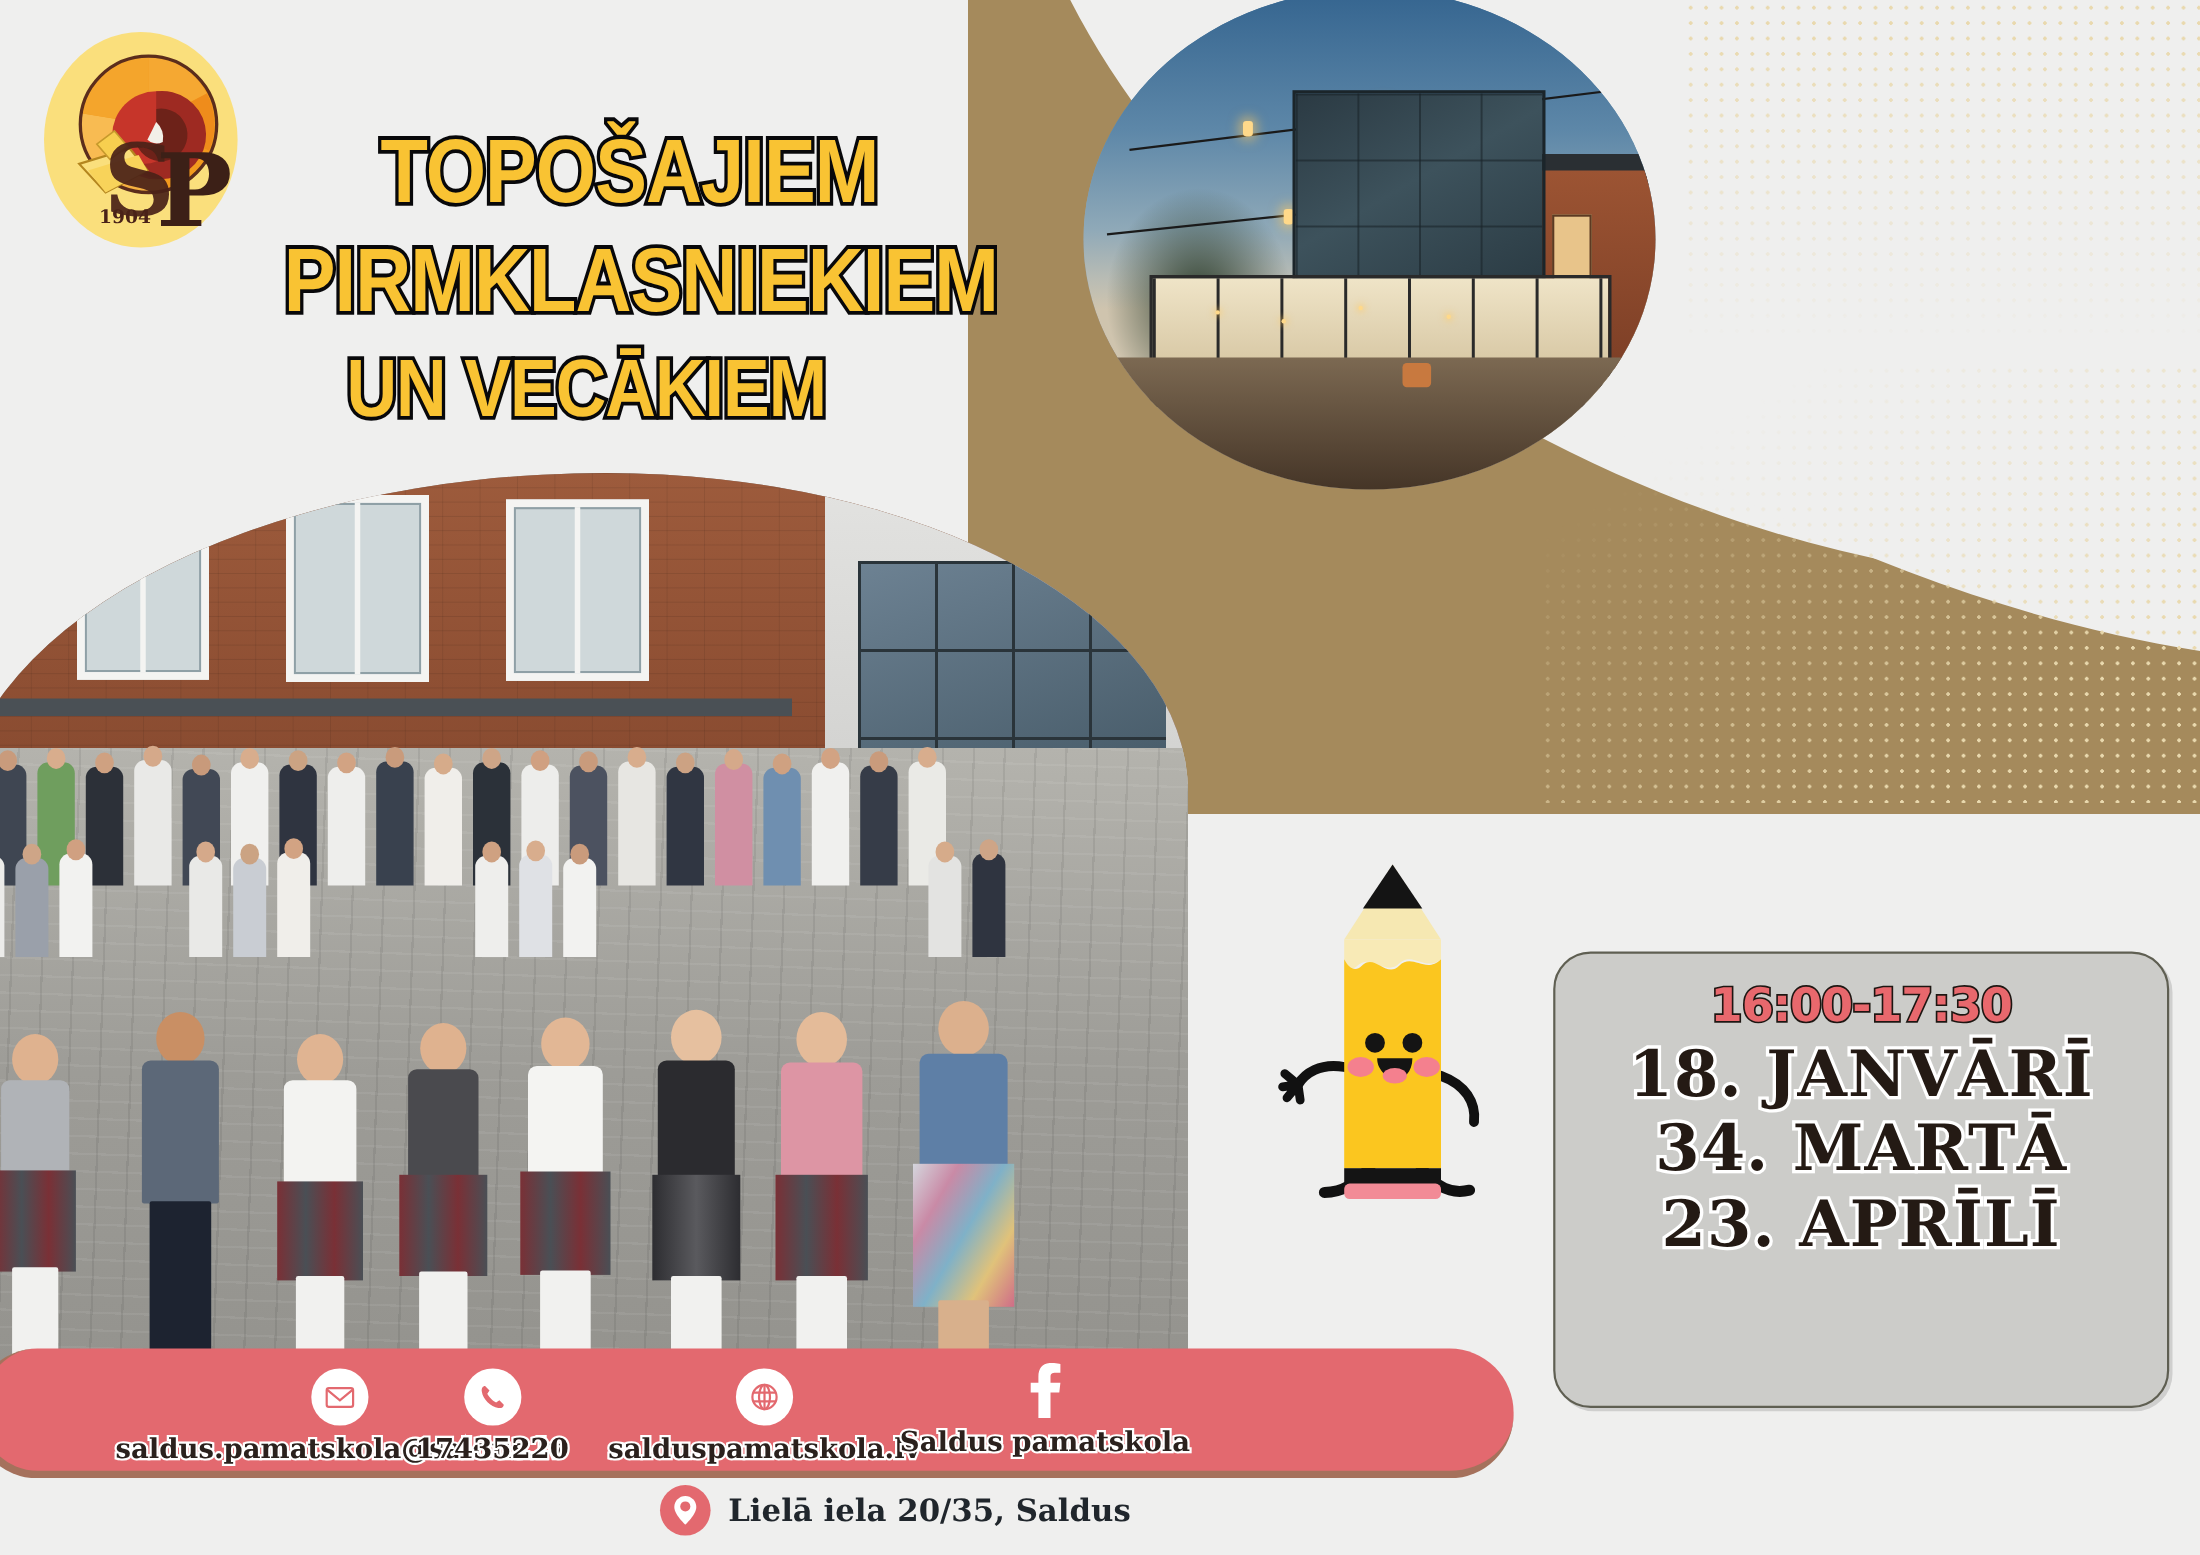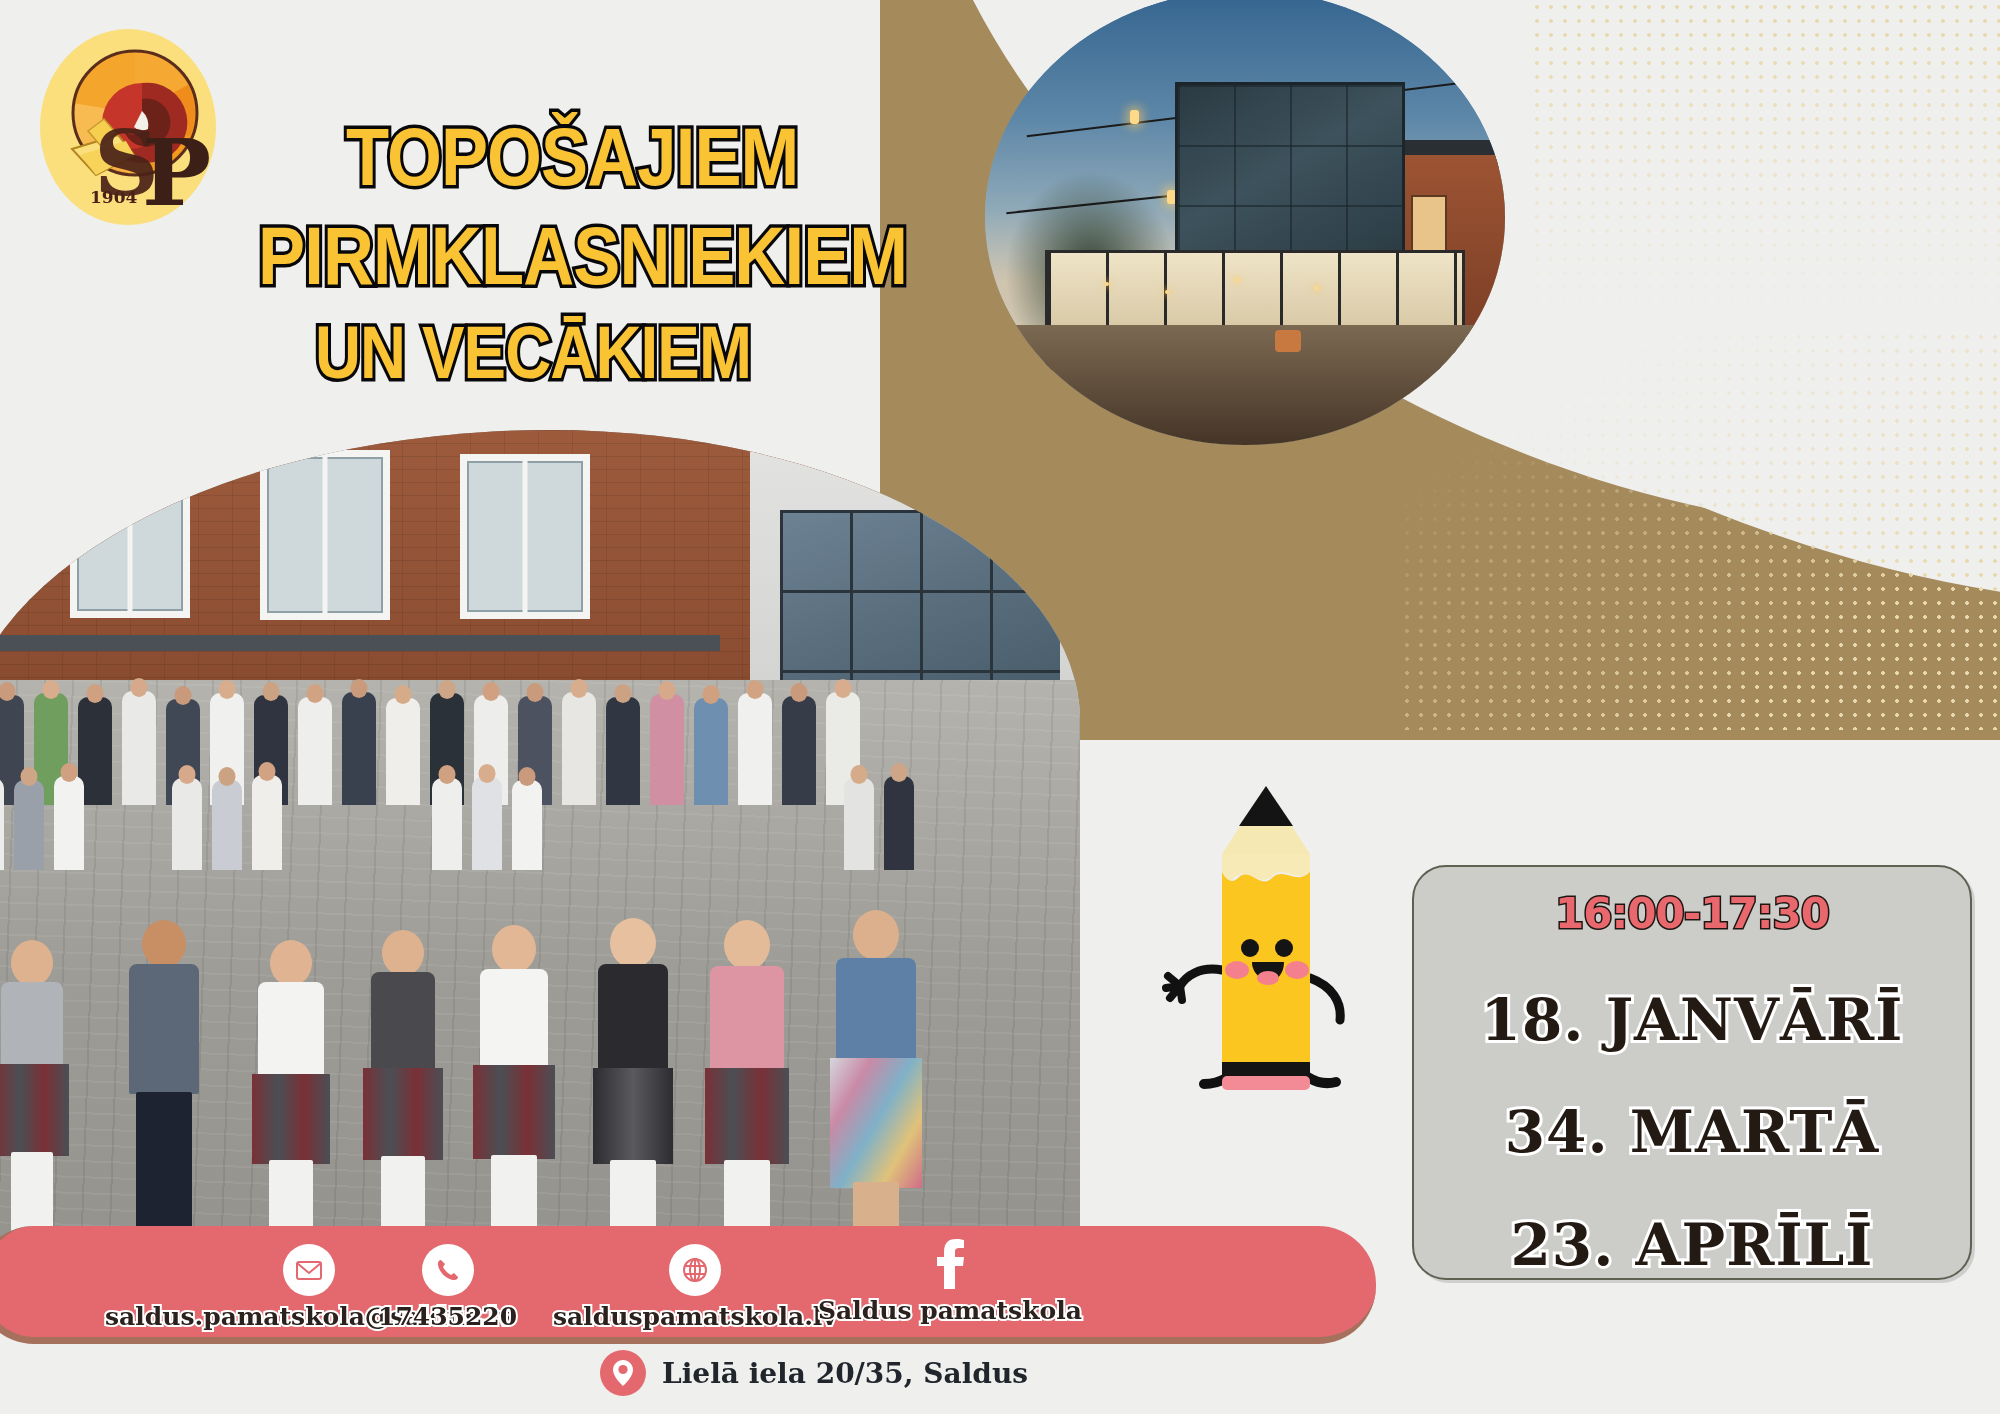--- a/index.html
+++ b/index.html
@@ -124,21 +124,20 @@
 
   
   .date-card {
     position:absolute; left:1412px; top:865px; width:560px; height:415px;
     background:#ccccc9;
     border-radius:34px;
     border:2px solid #5f5f52;
     box-shadow:3px 3px 0 #00000022;
     display:flex; flex-direction:column; align-items:center;
     padding-top:22px;
-    gap:44px;
   }
   .date-time {
     font-family:"DejaVu Sans", sans-serif;
     font-size:42px; font-weight:700; letter-spacing:-1px;
     color:#e8686d;
     -webkit-text-stroke:3px #1d1612;
     paint-order:stroke fill;
     margin-bottom:4px;
   }
   .date-item {

